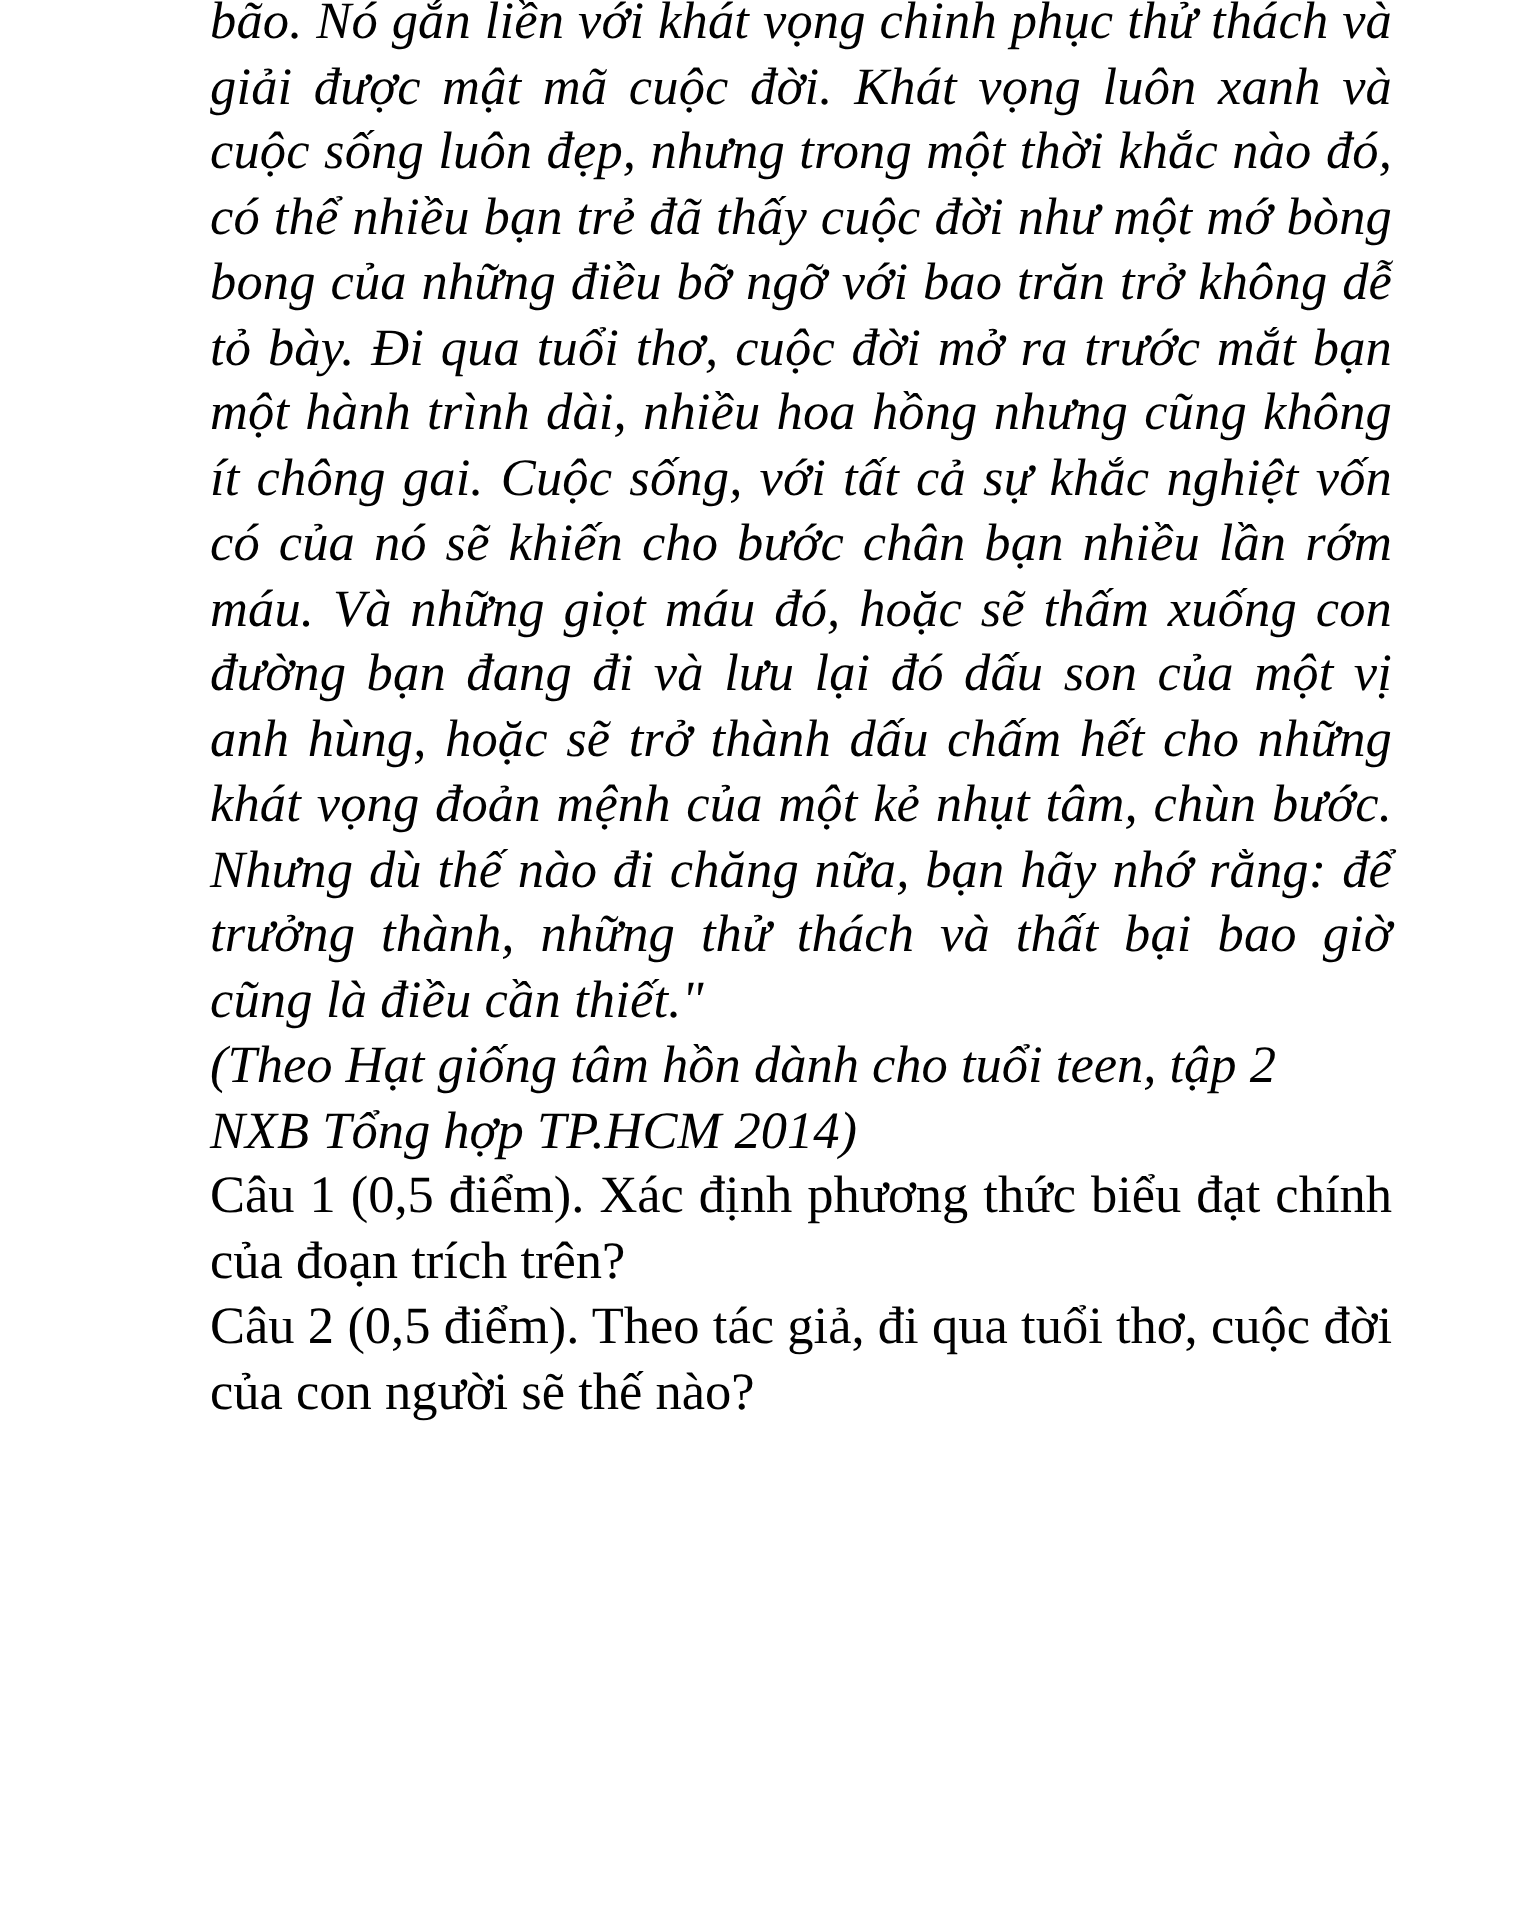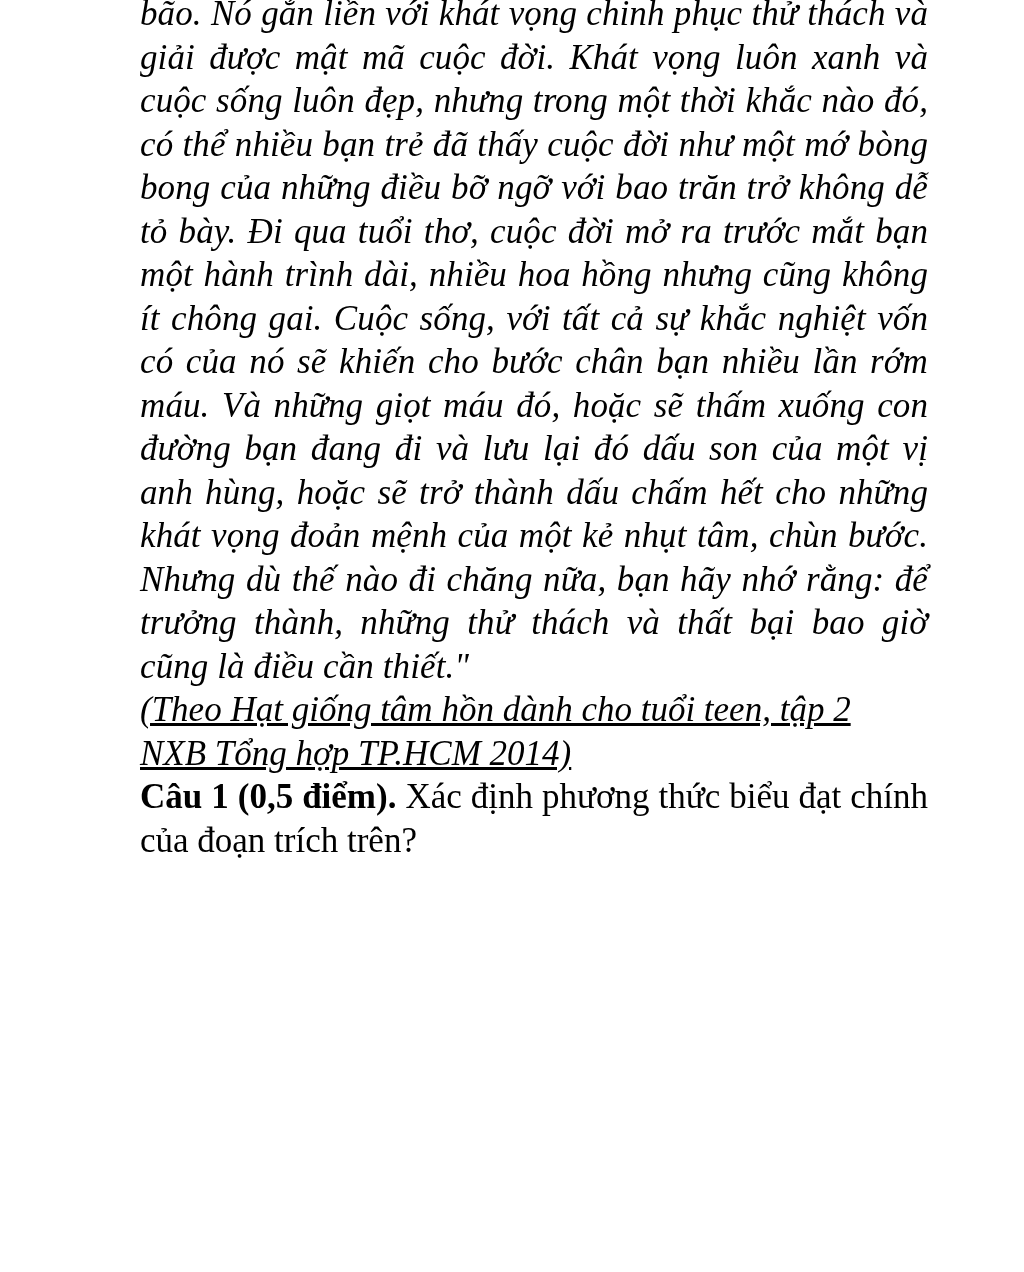--- a/index.html
+++ b/index.html
@@ -34,48 +34,50 @@
   }
   .passage-first {
     margin-top: -8px;
   }
   .source {
     font-style: italic;
     font-size: 35px;
     line-height: 43.5px;
     text-align: left;
     margin: 0;
-    text-decoration: underline;
   }
   .question {
     font-size: 35px;
     line-height: 43.5px;
     text-align: justify;
     text-justify: inter-word;
     margin: 0;
     font-style: normal;
   }
   .question .q-label {
-    font-weight: bold;
+    font-weight: normal;
   }
   .question .q-quote {
     font-style: italic;
   }
 </style>
 </head>
 <body>
 
 <div class="page">
 
   <p class="passage passage-first">bão. Nó gắn liền với khát vọng chinh phục thử thách và giải được mật mã cuộc đời. Khát vọng luôn xanh và cuộc sống luôn đẹp, nhưng trong một thời khắc nào đó, có thể nhiều bạn trẻ đã thấy cuộc đời như một mớ bòng bong của những điều bỡ ngỡ với bao trăn trở không dễ tỏ bày. Đi qua tuổi thơ, cuộc đời mở ra trước mắt bạn một hành trình dài, nhiều hoa hồng nhưng cũng không ít chông gai. Cuộc sống, với tất cả sự khắc nghiệt vốn có của nó sẽ khiến cho bước chân bạn nhiều lần rớm máu. Và những giọt máu đó, hoặc sẽ thấm xuống con đường bạn đang đi và lưu lại đó dấu son của một vị anh hùng, hoặc sẽ trở thành dấu chấm hết cho những khát vọng đoản mệnh của một kẻ nhụt tâm, chùn bước. Nhưng dù thế nào đi chăng nữa, bạn hãy nhớ rằng: để trưởng thành, những thử thách và thất bại bao giờ cũng là điều cần thiết."</p>
 
   <p class="source">(Theo Hạt giống tâm hồn dành cho tuổi teen, tập 2</p>
 
   <p class="source">NXB Tổng hợp TP.HCM 2014)</p>
 
   <p class="question">
     <span class="q-label">Câu 1 (0,5 điểm).</span><span class="q-text"> Xác định phương thức biểu đạt chính của đoạn trích trên?</span><span class="q-quote"></span>
   </p>
 
+  <p class="question">
+    <span class="q-label">Câu 2 (0,5 điểm).</span><span class="q-text"> Theo tác giả, đi qua tuổi thơ, cuộc đời của con người sẽ thế nào?</span><span class="q-quote"></span>
+  </p>
 
 
 
 </div>
 
 </body></html>

